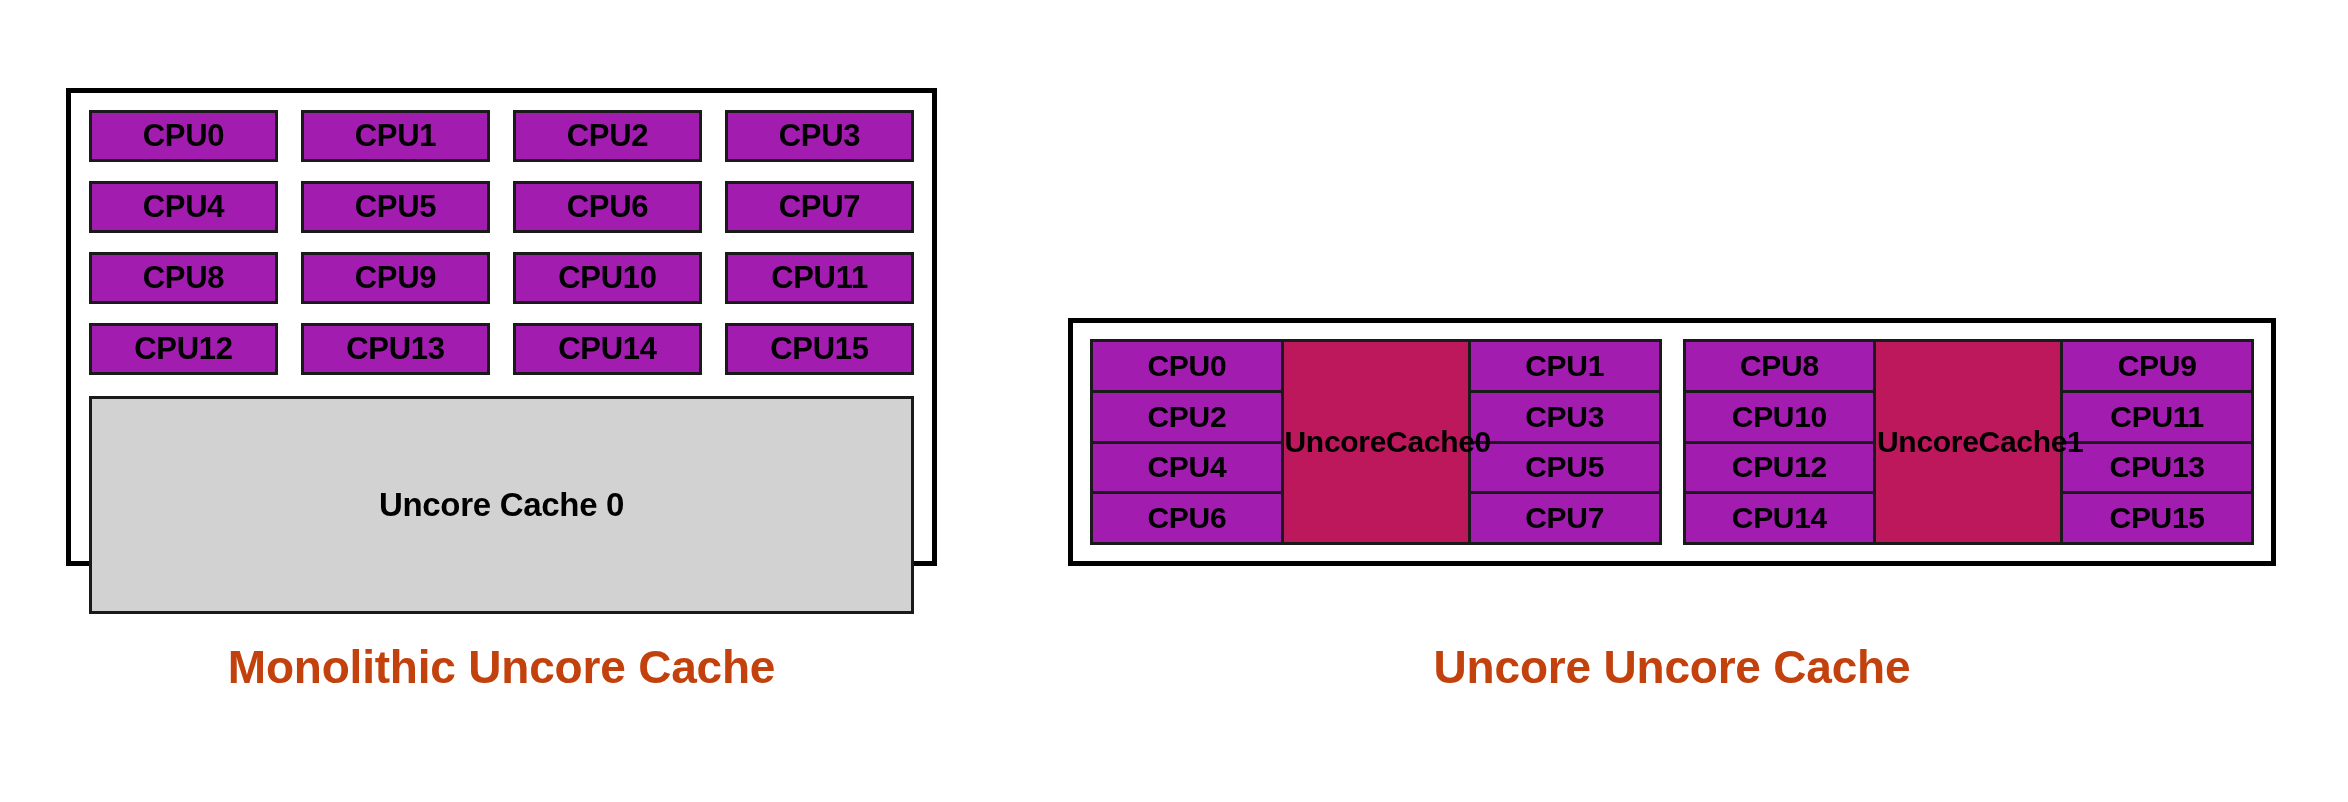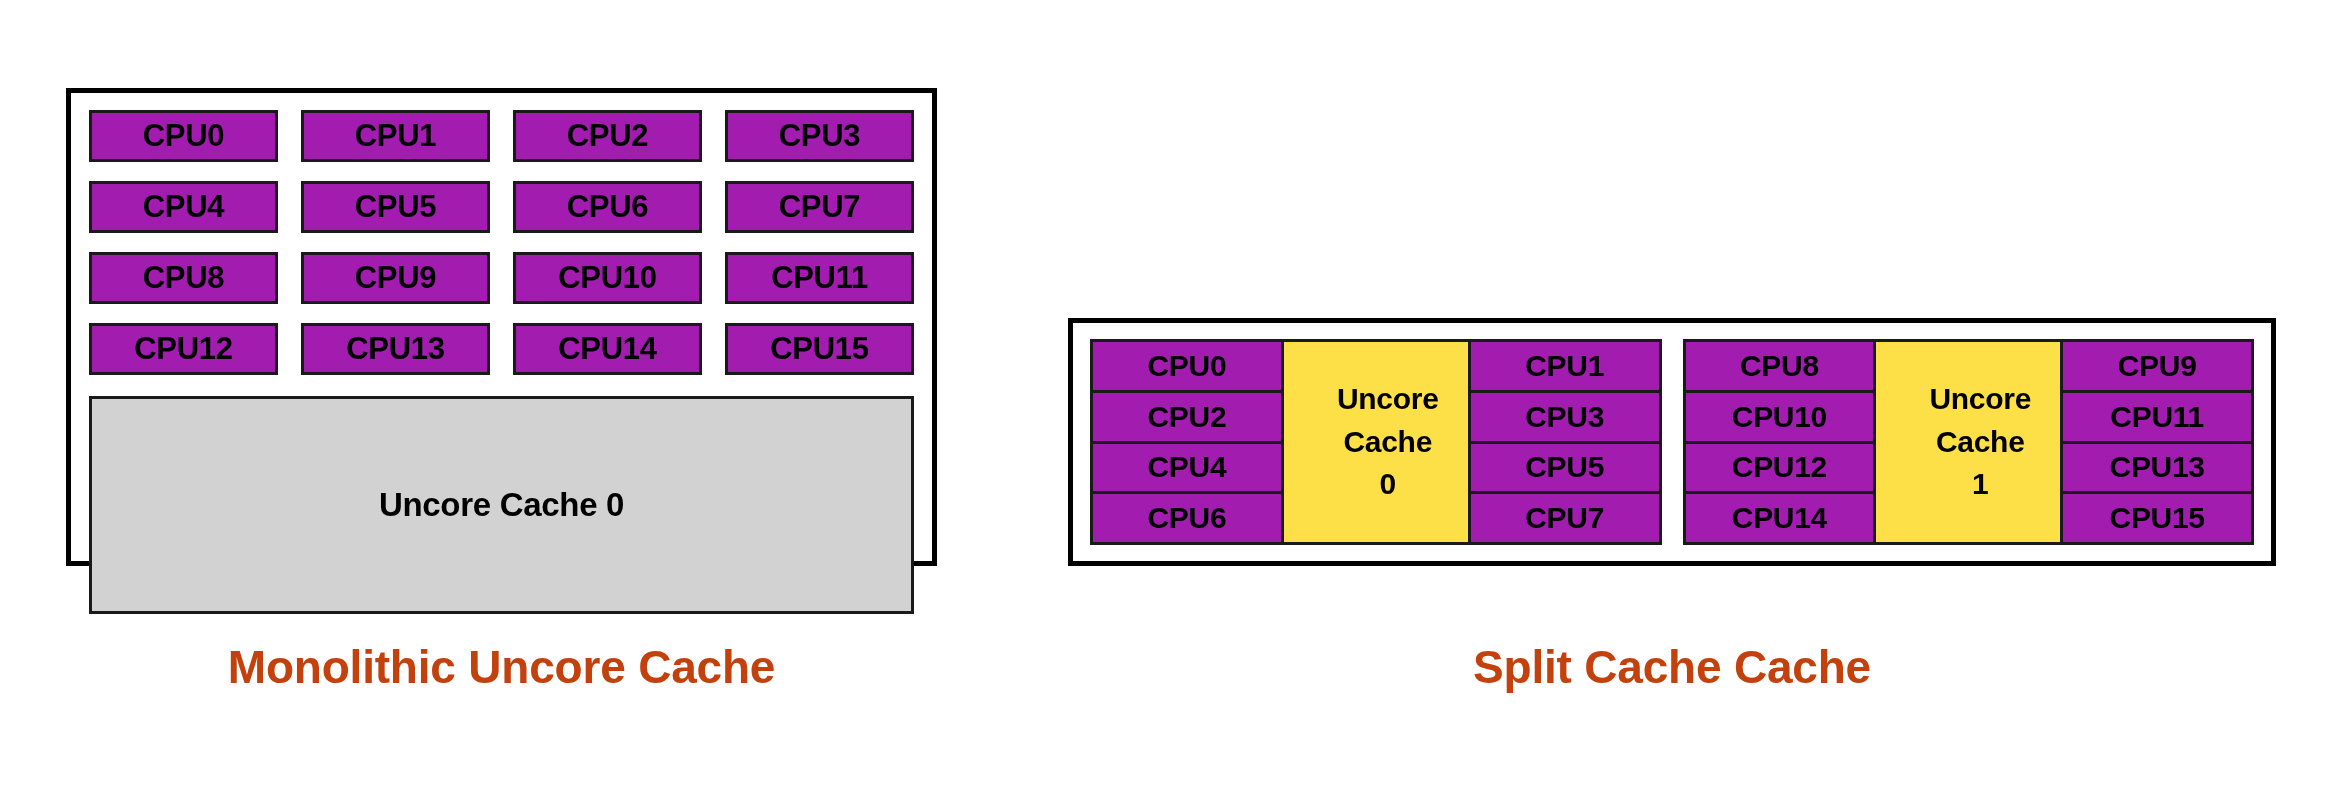--- a/index.html
+++ b/index.html
@@ -120,23 +120,23 @@
     margin-bottom: -3px;
     font-size: 30px;
   }
   .socket-col .cpu-cell:last-child { margin-bottom: 0; }
 
   .uncore-col {
     box-sizing: border-box;
     width: 190px;
     flex: 0 0 190px;
     border: 3px solid #1a1a1a;
-    background: #fde047;
-    display: flex;
-    flex-direction: column;
+    background: #be185d;
+    display: flex;
+    flex-direction: row;
     align-items: center;
     justify-content: center;
     font-size: 30px;
     font-weight: bold;
     color: #000000;
     line-height: 1.42;
     letter-spacing: -0.3px;
     margin-left: -3px;
     margin-right: -3px;
     position: relative;
@@ -218,13 +218,13 @@
     <div class="socket-col">
       <div class="cpu-cell">CPU9</div>
       <div class="cpu-cell">CPU11</div>
       <div class="cpu-cell">CPU13</div>
       <div class="cpu-cell">CPU15</div>
     </div>
   </div>
 
 </div>
 
-<div class="caption" id="split-caption">Split Cache Cache</div>
+<div class="caption" id="split-caption">Uncore Uncore Cache</div>
 
 </body></html>

